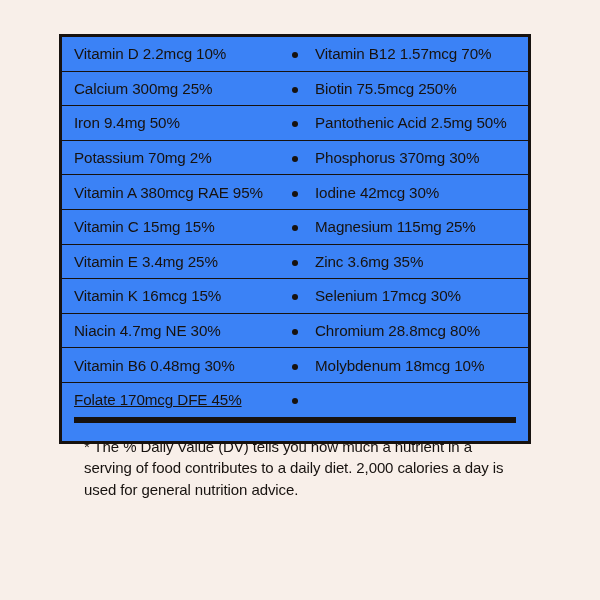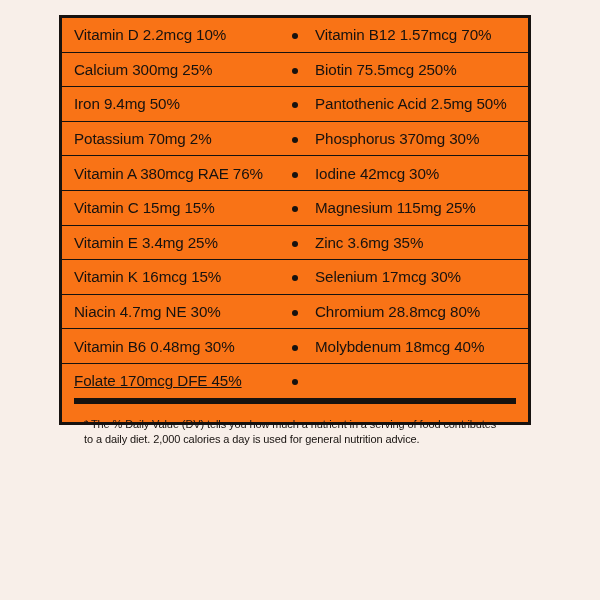--- a/index.html
+++ b/index.html
@@ -10,25 +10,25 @@
     width: 600px;
     height: 600px;
     background: #f8efe9;
     font-family: "Liberation Sans", sans-serif;
     overflow: hidden;
   }
 
   .panel-wrap {
     position: absolute;
     left: 59px;
-    top: 15px;
+    top: 34px;
     width: 472px;
     height: 410px;
     box-sizing: border-box;
-    background: #f97316;
+    background: #3b82f6;
     border: 3px solid #17120f;
   }
 
   .nutrient-table {
     width: 100%;
     border-collapse: collapse;
     table-layout: fixed;
   }
 
   .nutrient-table tr.nutrient-row > td {
@@ -76,21 +76,21 @@
   }
 
   .thick-rule {
     height: 6px;
     background: #17120f;
     margin: 0 12px;
   }
 
   .footnote {
     padding: 13px 20px 0 22px;
-    font-size: 11px;
+    font-size: 15px;
     line-height: 1.44;
     color: #17120f;
     letter-spacing: -0.1px;
   }
 </style>
 </head>
 <body>
 
 <div class="panel-wrap">
 
@@ -124,21 +124,21 @@
       <tr class="nutrient-row">
         <td class="pad-left"></td>
         <td class="cell-left">Potassium 70mg 2%</td>
         <td class="cell-bullet"><span class="bullet-dot"></span></td>
         <td class="cell-right">Phosphorus 370mg 30%</td>
         <td class="pad-right"></td>
       </tr>
 
       <tr class="nutrient-row">
         <td class="pad-left"></td>
-        <td class="cell-left">Vitamin A 380mcg RAE 76%</td>
+        <td class="cell-left">Vitamin A 380mcg RAE 95%</td>
         <td class="cell-bullet"><span class="bullet-dot"></span></td>
         <td class="cell-right">Iodine 42mcg 30%</td>
         <td class="pad-right"></td>
       </tr>
 
       <tr class="nutrient-row">
         <td class="pad-left"></td>
         <td class="cell-left">Vitamin C 15mg 15%</td>
         <td class="cell-bullet"><span class="bullet-dot"></span></td>
         <td class="cell-right">Magnesium 115mg 25%</td>
@@ -168,21 +168,21 @@
         <td class="cell-left">Niacin 4.7mg NE 30%</td>
         <td class="cell-bullet"><span class="bullet-dot"></span></td>
         <td class="cell-right">Chromium 28.8mcg 80%</td>
         <td class="pad-right"></td>
       </tr>
 
       <tr class="nutrient-row">
         <td class="pad-left"></td>
         <td class="cell-left">Vitamin B6 0.48mg 30%</td>
         <td class="cell-bullet"><span class="bullet-dot"></span></td>
-        <td class="cell-right">Molybdenum 18mcg 40%</td>
+        <td class="cell-right">Molybdenum 18mcg 10%</td>
         <td class="pad-right"></td>
       </tr>
 
       <tr class="nutrient-row">
         <td class="pad-left"></td>
         <td class="cell-left">Folate 170mcg DFE 45%</td>
         <td class="cell-bullet"><span class="bullet-dot"></span></td>
         <td class="cell-right"></td>
         <td class="pad-right"></td>
       </tr>

